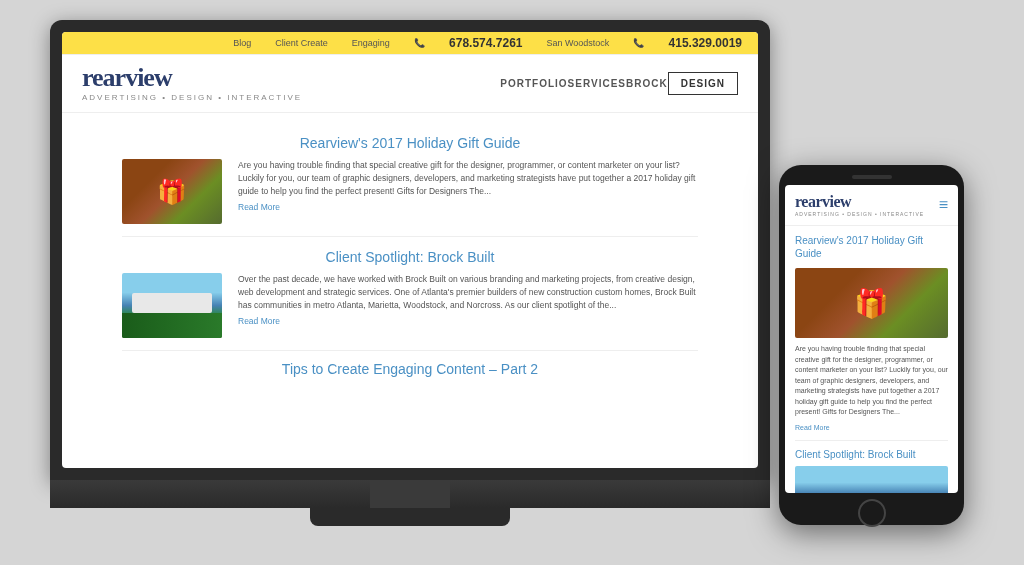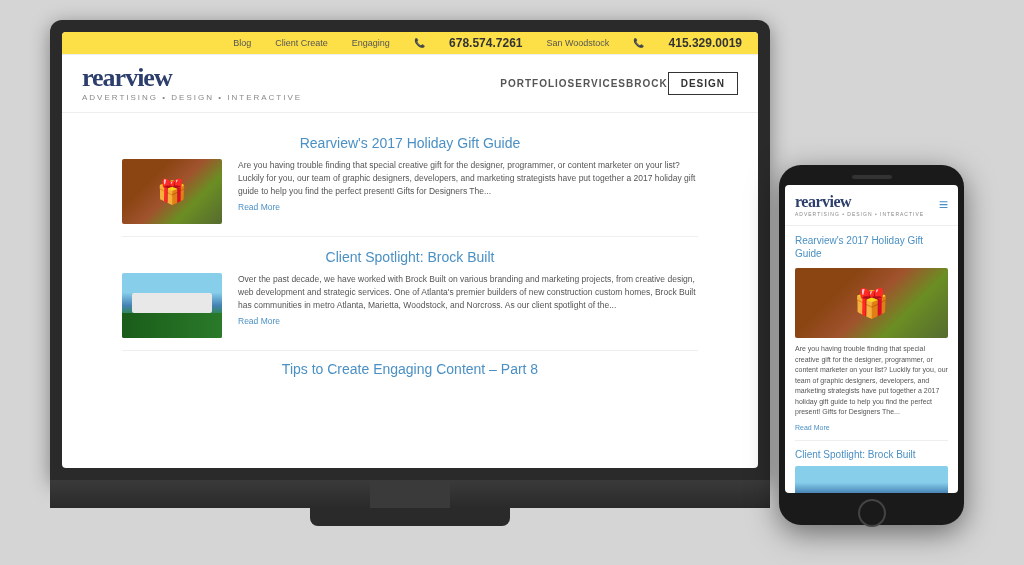--- a/index.html
+++ b/index.html
@@ -489,21 +489,21 @@
                     <span class="thumb-brock-text">BROCK BUILT</span>
                   </div>
                 </div>
                 <div class="blog-excerpt">
                   <span>Over the past decade, we have worked with Brock Built on various branding and marketing projects, from creative design, web development and strategic services. One of Atlanta's premier builders of new construction custom homes, Brock Built has communities in metro Atlanta, Marietta, Woodstock, and Norcross. As our client spotlight of the...</span>
                   <a class="read-more">Read More</a>
                 </div>
               </div>
             </div>
 
-            <div class="post-title-3">Tips to Create Engaging Content – Part 8</div>
+            <div class="post-title-3">Tips to Create Engaging Content – Part 2</div>
 
           </div>
         </div>
       </div>
     </div>
     <div class="monitor-stand">
       <div class="monitor-neck"></div>
     </div>
     <div class="monitor-base"></div>
   </div>

